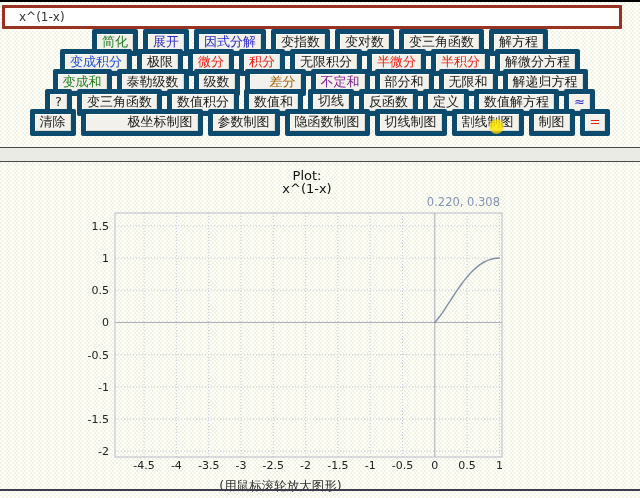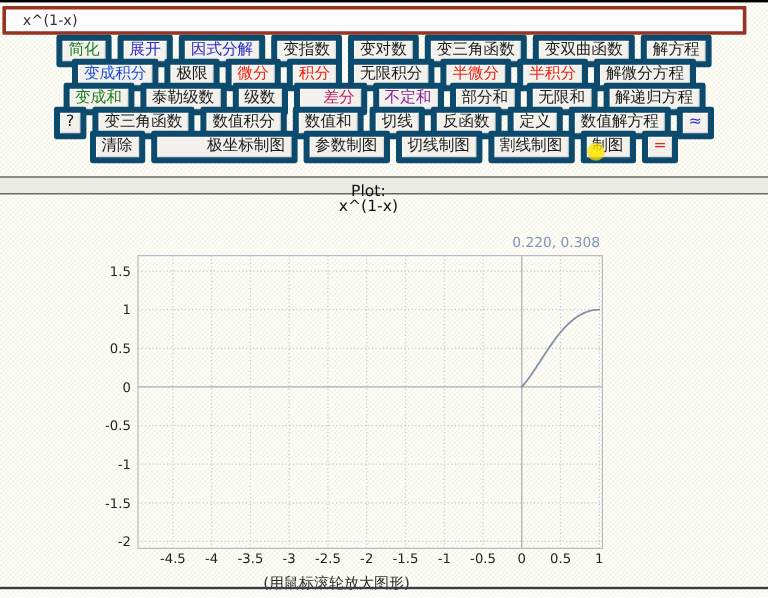--- a/index.html
+++ b/index.html
@@ -32,21 +32,21 @@
   .click-highlight{
     position:absolute;left:489px;top:119px;width:15px;height:15px;border-radius:50%;
     background:radial-gradient(circle,rgba(255,238,0,0.95) 0%,rgba(255,222,0,0.75) 60%,rgba(255,222,0,0) 100%);
     pointer-events:none;z-index:5;
   }
   .separator{
     position:absolute;left:0;top:147px;width:640px;height:13px;
     background:#ebebe6;border-top:1px solid #4a4a4a;border-bottom:1px solid #4a4a4a;
   }
   .plot-title{
-    position:absolute;left:0;top:153px;width:614px;text-align:center;
+    position:absolute;left:0;top:169px;width:614px;text-align:center;
     font-size:13px;line-height:13px;color:#111;
   }
   .cursor-coords{
     position:absolute;right:140px;top:195px;
     font-size:11.5px;color:#8494b4;
   }
   #plot-svg{position:absolute;left:0;top:0;width:640px;height:498px;}
   .plot-caption{
     position:absolute;left:0;top:478px;width:561px;text-align:center;
     font-size:12.5px;color:#2e2e2e;
@@ -61,58 +61,58 @@
 <input class="expr-input" type="text" value="x^(1-x)" style="">
 
 <div id="toolbar">
     <div class="btn-row">
       <button class="tb" style="color: rgb(30, 125, 30);">简化</button>
       <button class="tb" style="color: rgb(42, 42, 204);">展开</button>
       <button class="tb" style="color: rgb(42, 42, 204);">因式分解</button>
       <button class="tb" style="color: rgb(26, 26, 26);">变指数</button>
       <button class="tb" style="color: rgb(26, 26, 26);">变对数</button>
       <button class="tb" style="color: rgb(26, 26, 26);">变三角函数</button>
-      <button class="tb" style="color: rgb(26, 26, 26);">变双曲函数</button>
       <button class="tb" style="color: rgb(26, 26, 26);">解方程</button>
     </div>
     <div class="btn-row">
       <button class="tb" style="color: #1d4ed8;">变成积分</button>
       <button class="tb" style="color: rgb(26, 26, 26);">极限</button>
       <button class="tb" style="color: rgb(238, 34, 17);">微分</button>
       <button class="tb" style="color: rgb(238, 34, 17);">积分</button>
       <button class="tb" style="color: rgb(26, 26, 26);">无限积分</button>
       <button class="tb" style="color: rgb(238, 34, 17);">半微分</button>
       <button class="tb" style="color: rgb(238, 34, 17);">半积分</button>
       <button class="tb" style="color: rgb(26, 26, 26);">解微分方程</button>
     </div>
     <div class="btn-row">
       <button class="tb" style="color: rgb(30, 125, 30);">变成和</button>
       <button class="tb" style="color: rgb(26, 26, 26);">泰勒级数</button>
       <button class="tb" style="color: rgb(26, 26, 26);">级数</button>
-      <button class="tb" style="color: #be185d; padding-left: 20px;">差分</button>
+      <button class="tb" style="color: #a16207; padding-left: 20px;">差分</button>
       <button class="tb" style="color: rgb(136, 34, 153);">不定和</button>
       <button class="tb" style="color: rgb(26, 26, 26);">部分和</button>
       <button class="tb" style="color: rgb(26, 26, 26);">无限和</button>
       <button class="tb" style="color: rgb(26, 26, 26);">解递归方程</button>
     </div>
     <div class="btn-row">
       <button class="tb" style="color: rgb(26, 26, 26);">?</button>
       <button class="tb" style="color: rgb(26, 26, 26);">变三角函数</button>
       <button class="tb" style="color: rgb(26, 26, 26);">数值积分</button>
       <button class="tb" style="color: rgb(26, 26, 26);">数值和</button>
       <button class="tb" style="color: rgb(26, 26, 26); font-family: Liberation Mono, monospace;">切线</button>
       <button class="tb" style="color: rgb(26, 26, 26);">反函数</button>
       <button class="tb" style="color: rgb(26, 26, 26);">定义</button>
       <button class="tb" style="color: rgb(26, 26, 26);">数值解方程</button>
       <button class="tb" style="color: rgb(42, 42, 204);">≈</button>
     </div>
     <div class="btn-row">
       <button class="tb" style="color: rgb(26, 26, 26);">清除</button>
       <button class="tb" style="color: rgb(26, 26, 26); padding-left: 42px;">极坐标制图</button>
       <button class="tb" style="color: rgb(26, 26, 26);">参数制图</button>
+      <button class="tb" style="color: rgb(26, 26, 26);">隐函数制图</button>
       <button class="tb" style="color: rgb(26, 26, 26);">切线制图</button>
       <button class="tb" style="color: rgb(26, 26, 26);">割线制图</button>
       <button class="tb" style="color: rgb(26, 26, 26);">制图</button>
       <button class="tb" style="color: rgb(238, 34, 17);">=</button>
     </div>
   </div>
 
 <div class="click-highlight"></div>
 
 <div class="separator"></div>

